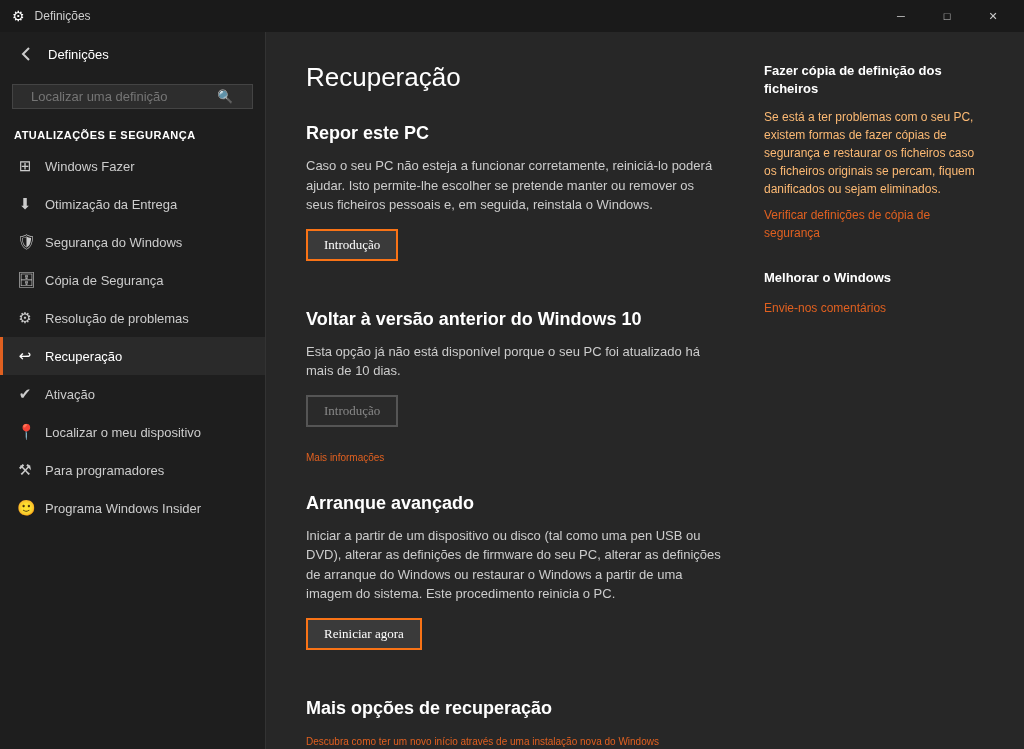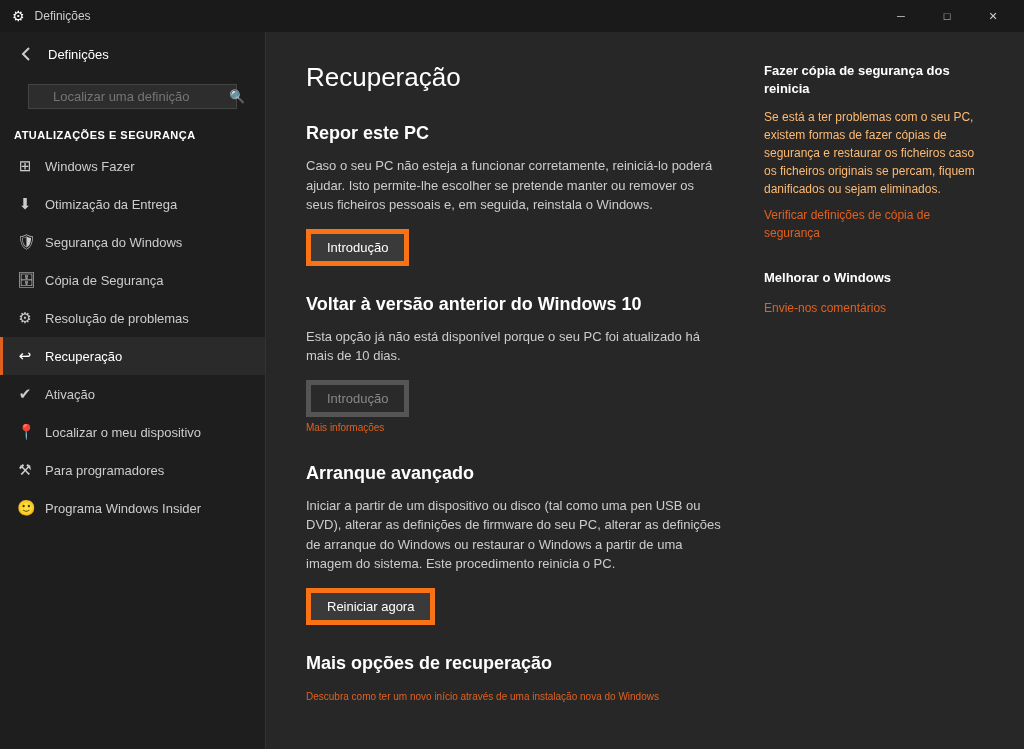--- a/index.html
+++ b/index.html
@@ -79,26 +79,26 @@
       justify-content: center;
       cursor: pointer;
       border-radius: 2px;
     }
     .sidebar-app-title {
       font-size: 13px;
       color: #fff;
     }
 
     .search-box {
-      margin: 8px 28px;
+      margin: 8px 12px;
       display: flex;
       align-items: center;
       background: #2d2d2d;
       border: 1px solid #444;
-      padding: 4px 24px;
+      padding: 4px 18px;
     }
     .search-input {
       flex: 1;
       background: transparent;
       border: none;
       outline: none;
       color: #888;
       font-size: 13px;
     }
     .search-icon-wrap {
@@ -170,23 +170,25 @@
       color: #ccc;
       line-height: 1.5;
       margin-bottom: 14px;
     }
 
     .btn {
       display: inline-block;
       padding: 6px 16px;
       font-size: 13px;
       cursor: pointer;
-      border: 5px solid #f97316;
+      border: 2px solid #f97316;
       background: #3a3a3a;
       color: #fff;
+      margin-bottom: 20px;
+      font-family: Liberation Serif, serif;
     }
     .btn.disabled {
       color: #888;
       cursor: default;
       background: #2a2a2a;
       border-color: #555;
     }
 
     .link-orange {
       color: #e06020;
@@ -329,21 +331,21 @@
       </div>
 
       <div class="divider-section">
         <h2 class="section-title">Mais opções de recuperação</h2>
         <a class="link-orange">Descubra como ter um novo início através de uma instalação nova do Windows</a>
       </div>
     </div>
 
     <div class="content-right">
       <div class="right-section">
-        <div class="right-title">Fazer cópia de segurança dos reinicia</div>
+        <div class="right-title">Fazer cópia de definição dos ficheiros</div>
         <p class="right-text">Se está a ter problemas com o seu PC, existem formas de fazer cópias de segurança e restaurar os ficheiros caso os ficheiros originais se percam, fiquem danificados ou sejam eliminados.</p>
         <a class="right-link">Verificar definições de cópia de segurança</a>
       </div>
 
 
       <div class="right-section">
         <div class="right-title">Melhorar o Windows</div>
         <a class="right-link">Envie-nos comentários</a>
       </div>
     </div>

